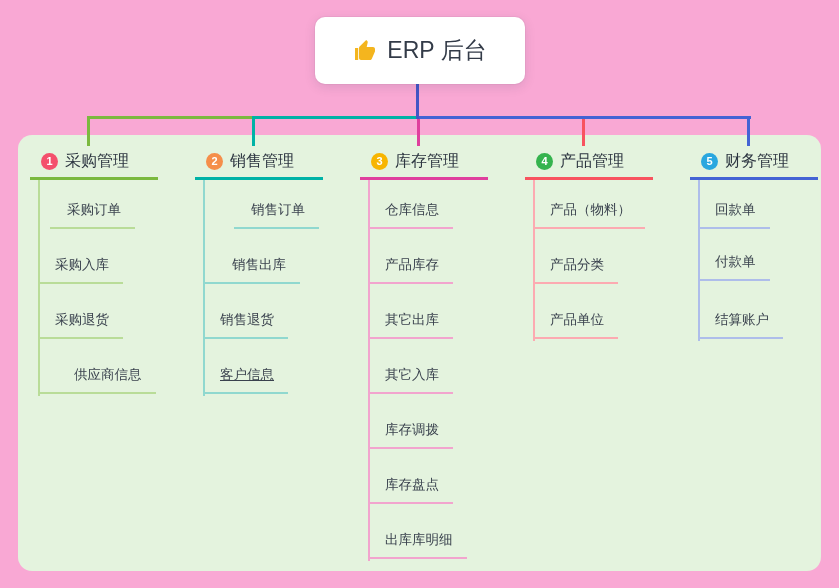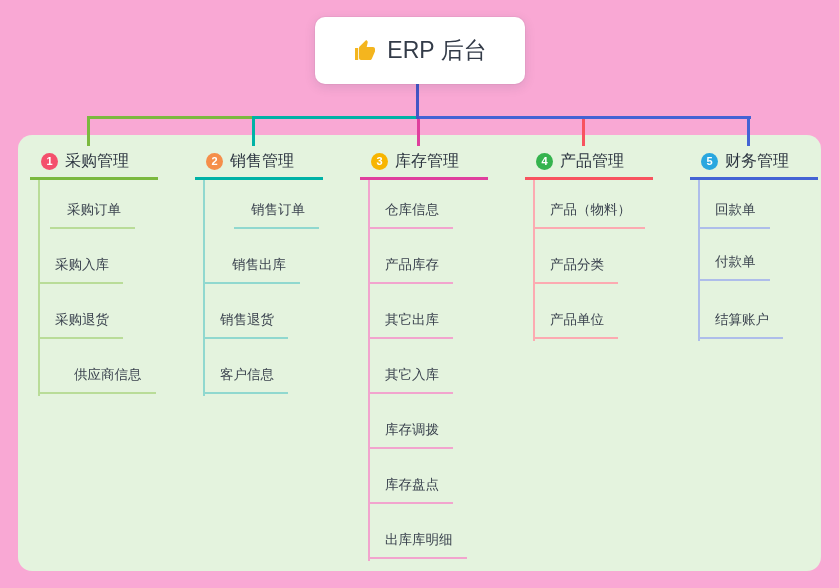--- a/index.html
+++ b/index.html
@@ -63,21 +63,21 @@
     <div class="child" style="left: 38px; top: 310px; border-bottom: 2px solid rgb(185, 220, 152);">采购退货</div>
     <div class="child" style="left: 38px; top: 365px; border-bottom: 2px solid rgb(185, 220, 152); padding-left: 36px;">供应商信息</div>
     <div class="branch-title" style="left: 195px; top: 146px; border-bottom: 3px solid rgb(0, 178, 166);">
       <div class="badge" style="background: rgb(245, 142, 74);">2</div>
       <div class="">销售管理</div>
     </div>
     <div class="line" style="left: 203px; top: 180px; width: 2px; height: 216px; background: rgb(144, 216, 207);"></div>
     <div class="child" style="left: 203px; top: 200px; border-bottom: 2px solid rgb(144, 216, 207); margin-left: 31px;">销售订单</div>
     <div class="child" style="left: 203px; top: 255px; border-bottom: 2px solid rgb(144, 216, 207); padding-left: 29px;">销售出库</div>
     <div class="child" style="left: 203px; top: 310px; border-bottom: 2px solid rgb(144, 216, 207);">销售退货</div>
-    <div class="child" style="left: 203px; top: 365px; border-bottom: 2px solid rgb(144, 216, 207);">客户信息</div>
+    <div class="child" style="left: 203px; top: 365px; border-bottom: 2px solid rgb(144, 216, 207); text-decoration: underline;">客户信息</div>
     <div class="branch-title" style="left: 360px; top: 146px; border-bottom: 3px solid rgb(223, 63, 157);">
       <div class="badge" style="background: rgb(247, 181, 0);">3</div>
       <div class="">库存管理</div>
     </div>
     <div class="line" style="left: 368px; top: 180px; width: 2px; height: 381px; background: rgb(242, 164, 206);"></div>
     <div class="child" style="left: 368px; top: 200px; border-bottom: 2px solid rgb(242, 164, 206);">仓库信息</div>
     <div class="child" style="left: 368px; top: 255px; border-bottom: 2px solid rgb(242, 164, 206);">产品库存</div>
     <div class="child" style="left: 368px; top: 310px; border-bottom: 2px solid rgb(242, 164, 206);">其它出库</div>
     <div class="child" style="left: 368px; top: 365px; border-bottom: 2px solid rgb(242, 164, 206); text-align: center;">其它入库</div>
     <div class="child" style="left: 368px; top: 420px; border-bottom: 2px solid rgb(242, 164, 206);">库存调拨</div>

